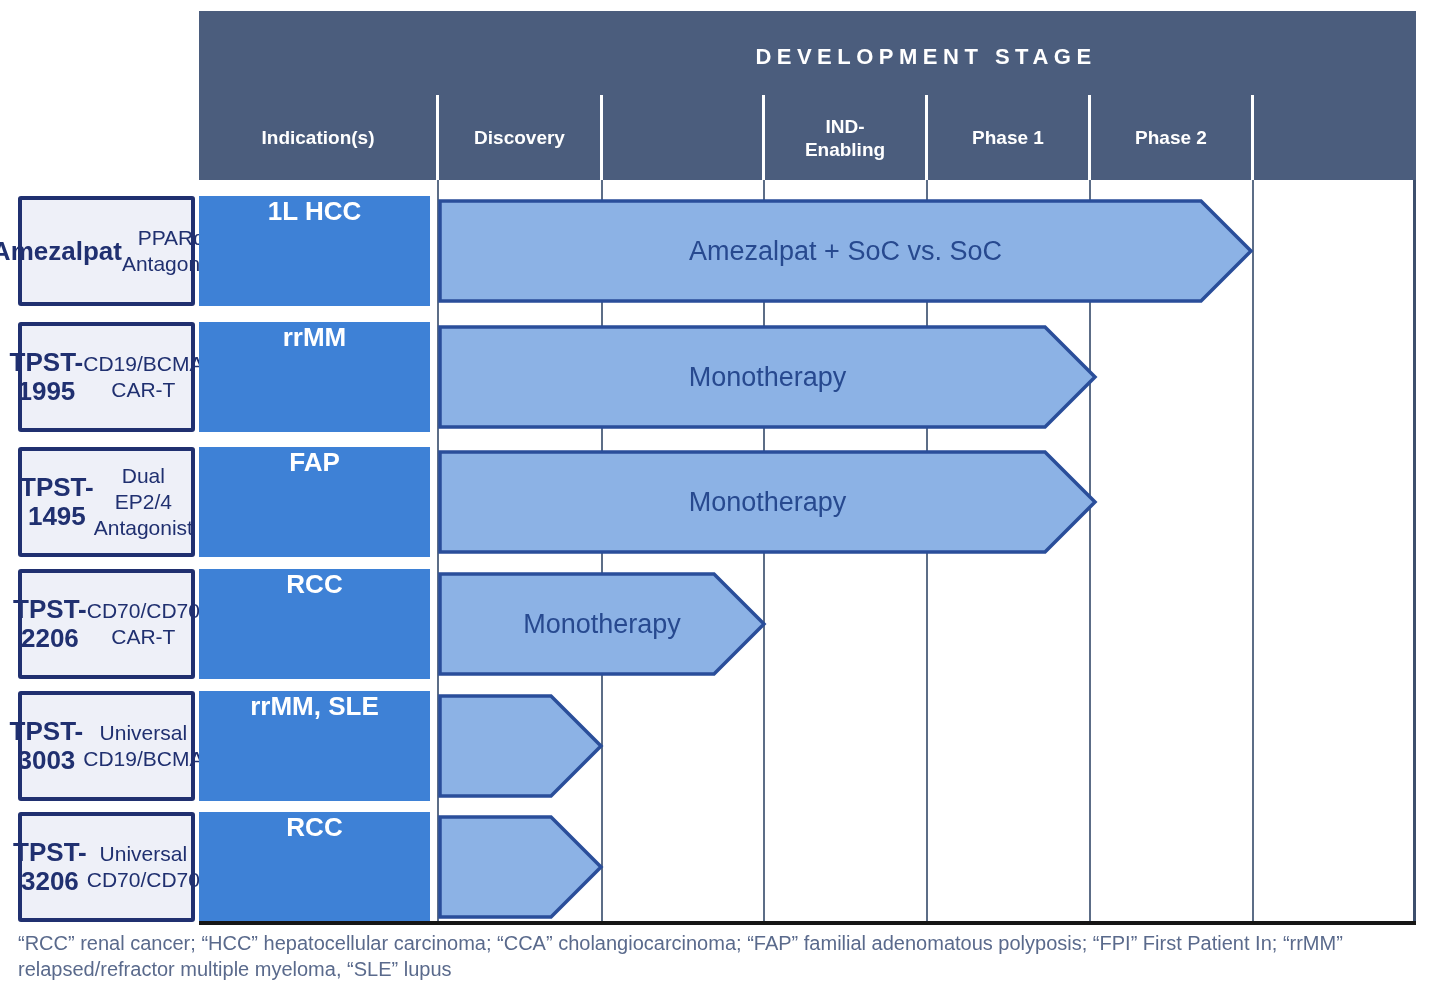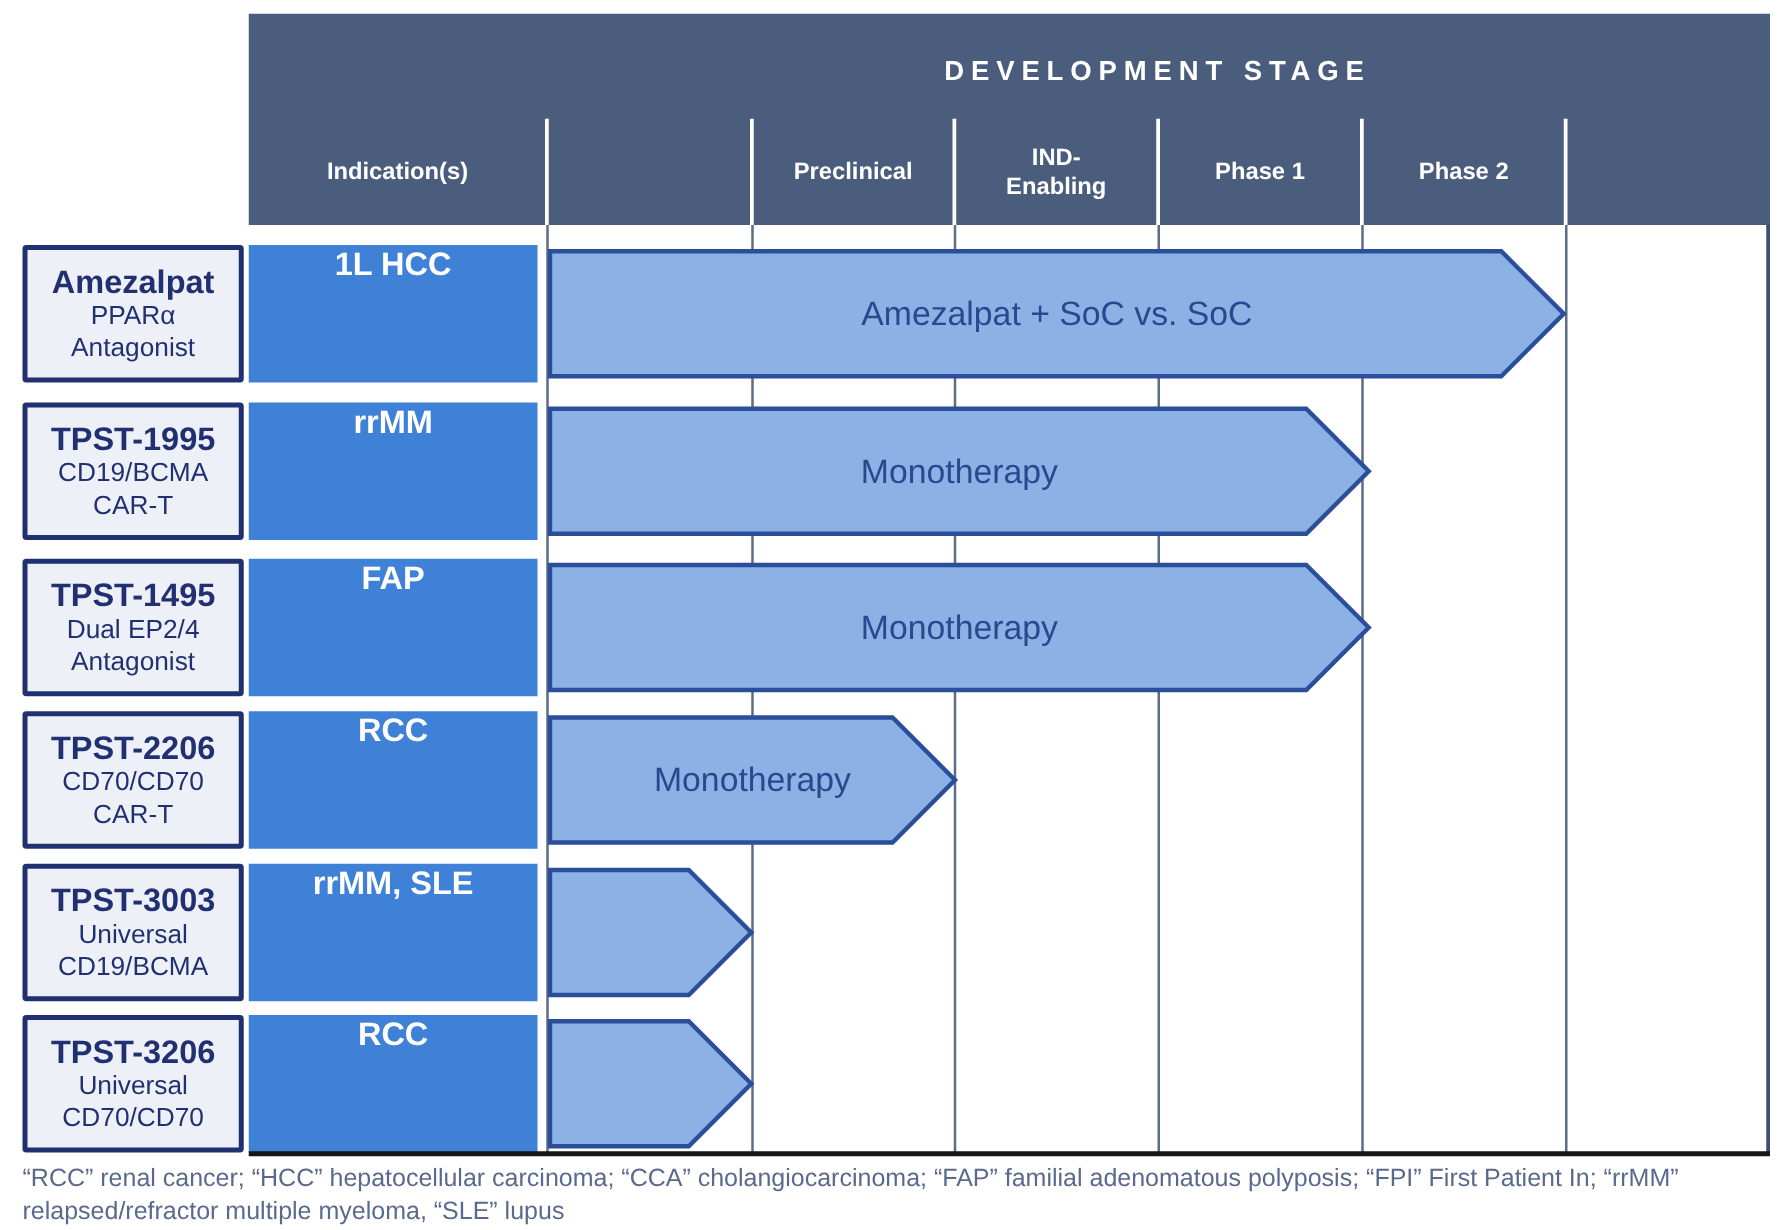--- a/index.html
+++ b/index.html
@@ -22,21 +22,21 @@
               background:var(--gridline,#5c6d87); }
   .gridline.edge { width:3px; background:#3d4f6d; }
   .bottom-line { position:absolute; left:199px; top:921px; width:1217px; height:4px;
                  background:#161616; }
 
   
   .row { position:absolute; left:0; width:1429px; height:110px; }
   .program-box { position:absolute; left:18px; top:0; width:177px; height:110px;
                  background:var(--program-fill,#eef0f8);
                  border:4px solid var(--program-border,#203070); border-radius:3px;
-                 display:flex; flex-direction:column; align-items:center; justify-content:center;
+                 display:flex; flex-direction:row; align-items:center; justify-content:center;
                  text-align:center; color:var(--program-border,#203070); }
   .program-name { font-size:26px; font-weight:bold; line-height:29px; }
   .program-details { font-size:21px; line-height:26px; white-space:pre-line; }
   .indication-box { position:absolute; left:199px; top:0; width:231px; height:110px;
                     background:var(--indication-fill,#3e81d6); display:flex; align-items:flex-start;
                     justify-content:center; color:#ffffff; font-size:26px; font-weight:bold; }
   .arrow { position:absolute; left:438px; top:3px; height:104px; }
   .arrow svg { position:absolute; left:0; top:0; overflow:visible; display:block; }
   .arrow-label { position:absolute; left:0; top:0; right:0; bottom:0; display:flex;
                  align-items:center; justify-content:center; font-size:27px;
@@ -54,21 +54,21 @@
     <div class="band-title">DEVELOPMENT STAGE</div>
 
     <div class="vdiv" style="left:237px"></div>
     <div class="vdiv" style="left:401px"></div>
     <div class="vdiv" style="left:563px"></div>
     <div class="vdiv" style="left:726px"></div>
     <div class="vdiv" style="left:889px"></div>
     <div class="vdiv" style="left:1052px"></div>
 
     <div class="col-label col-indication">Indication(s)</div>
-    <div class="col-label" style="left:404px;width:159px">Preclinical</div>
+    <div class="col-label" style="left:240px;width:161px">Discovery</div>
     <div class="col-label" style="left:566px;width:160px">IND-
 Enabling</div>
     <div class="col-label" style="left:729px;width:160px">Phase 1</div>
     <div class="col-label" style="left:892px;width:160px">Phase 2</div>
   </div>
 
   <div class="gridline" style="left:437px"></div>
   <div class="gridline" style="left:601px"></div>
   <div class="gridline" style="left:763px"></div>
   <div class="gridline" style="left:926px"></div>

